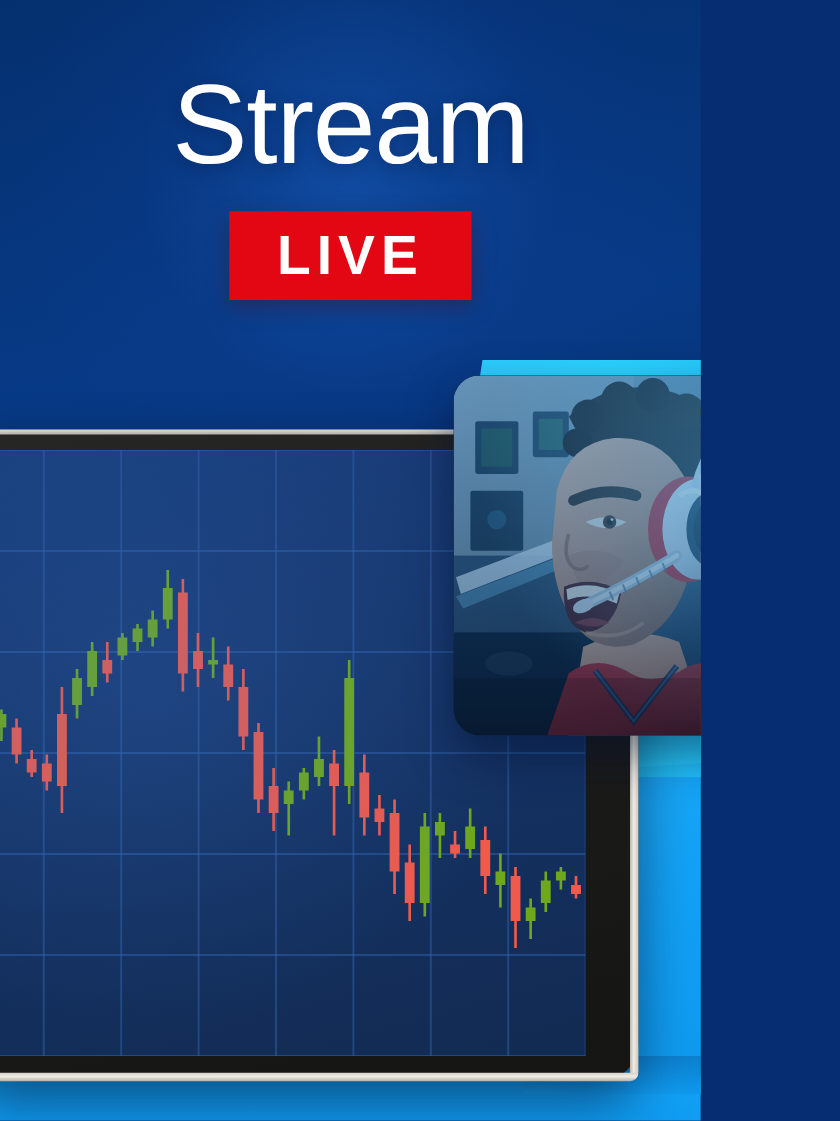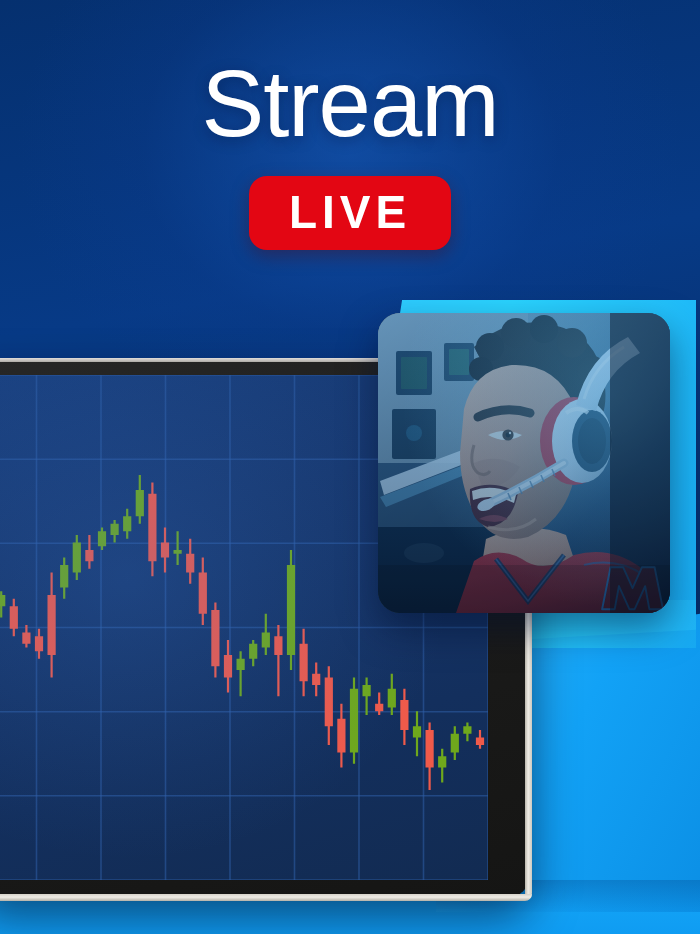--- a/index.html
+++ b/index.html
@@ -7,21 +7,21 @@
   html,body { width:700px; height:934px; overflow:hidden; }
   body {
     font-family:"Liberation Sans", sans-serif;
     background:#062d72;
     position:relative;
   }
 
   
   #poster {
     position:absolute; inset:0;
-    width:700px; height:934px;
+    width:584px; height:934px;
     overflow:hidden;
     background:
       radial-gradient(120% 80% at 52% 8%, #0b4296 0%, #073徒 0%, transparent 60%),
       linear-gradient(160deg,#06306f 0%,#053075 28%,#04295f 62%,#032457 100%);
   }
   #bg-base{
     position:absolute; inset:0;
     background:linear-gradient(170deg,#05306f 0%,#073a86 32%,#06306e 58%,#042657 100%);
   }
   #bg-glow{
@@ -121,21 +121,21 @@
     line-height:1.02;
     font-weight:400;
     letter-spacing:-1px;
     color:#ffffff;
     text-shadow:0 3px 14px rgba(0,12,45,.35);
   }
   .live-badge{
     display:inline-block;
     margin-top:24px;
     padding:13px 40px 15px;
-    border-radius:18px;
+    border-radius:0;
     background:#e30613;
     color:#ffffff;
     font-size:46px;
     font-weight:bold;
     letter-spacing:5px;
     line-height:1;
     box-shadow:0 6px 18px rgba(90,0,6,.35);
   }
 </style>
 </head>

